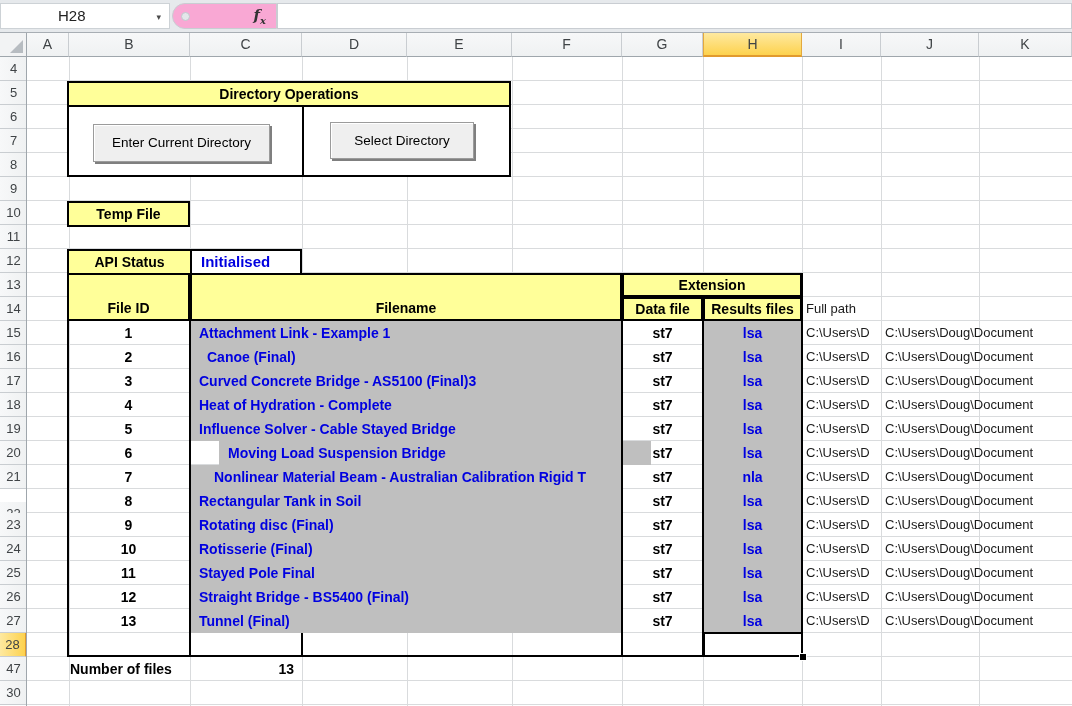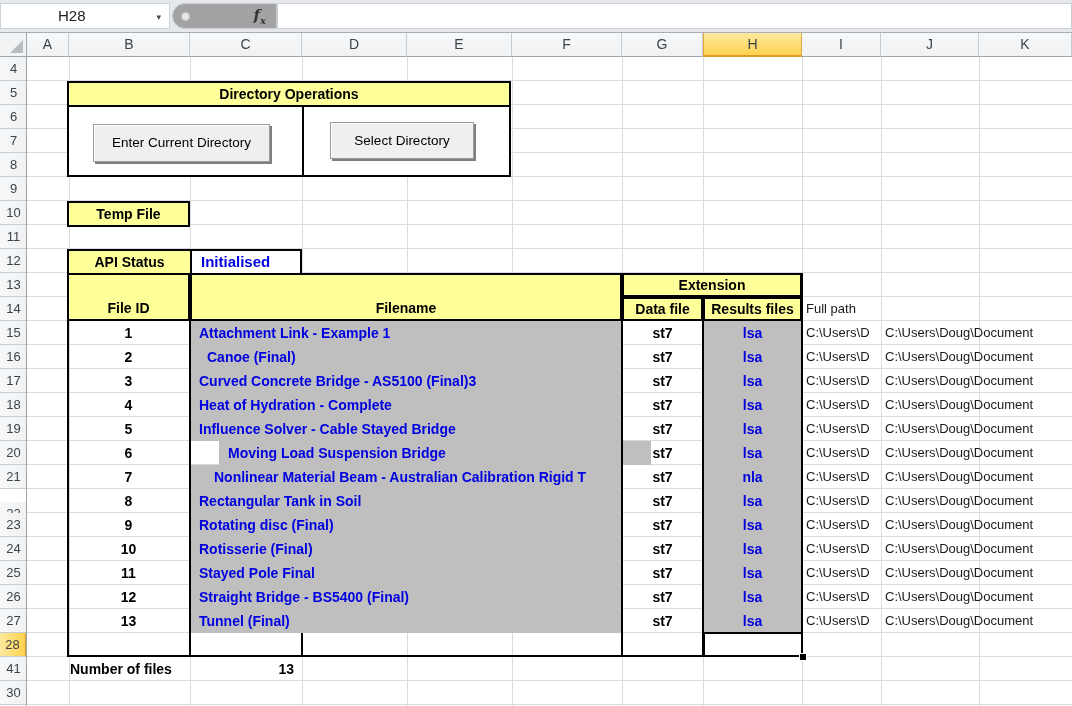--- a/index.html
+++ b/index.html
@@ -2,21 +2,21 @@
 <html><head>
 <meta charset="utf-8">
 <style>
   html,body{margin:0;padding:0;background:#fff;font-family:"Liberation Sans",sans-serif;}
   .app{position:relative;width:1072px;height:706px;overflow:hidden;background:#fff;}
 
   
   .chrome{position:absolute;left:0;top:0;width:1072px;height:33px;background:#E6E9EC;border-bottom:1px solid #A8AEB4;box-sizing:border-box;}
   .name-box{position:absolute;left:0;top:3px;width:170px;height:26px;background:#fff;border:1px solid #CDD2D6;box-sizing:border-box;font-size:15px;color:#222;line-height:24px;padding-left:57px;}
   .nb-arrow{position:absolute;right:8px;top:1px;font-size:9px;color:#4A4A4A;line-height:24px;}
-  .fx-pill{position:absolute;left:172px;top:3px;width:105px;height:26px;background:#a3a3a3;border:1px solid #C9CDD2;border-radius:13px 0 0 13px;box-sizing:border-box;text-align:right;}
+  .fx-pill{position:absolute;left:172px;top:3px;width:105px;height:26px;background:#f9a8d4;border:1px solid #C9CDD2;border-radius:13px 0 0 13px;box-sizing:border-box;text-align:right;}
   .pill-dot{position:absolute;left:8px;top:8px;width:9px;height:9px;border-radius:50%;background:#E3E7EA;border:1px solid #C2C7CC;box-sizing:border-box;}
   .fx{position:absolute;right:10px;top:2px;font-family:"DejaVu Serif",serif;font-style:italic;font-weight:bold;font-size:15px;color:#333;}
   .fx sub{font-size:10px;}
   .formula-input{position:absolute;left:277px;top:3px;width:795px;height:26px;background:#fff;border:1px solid #C9CDD2;box-sizing:border-box;}
 
   
   .corner{position:absolute;left:0;top:33px;width:27px;height:24px;background:#F2F3F4;border-right:1px solid #9FA6AC;border-bottom:1px solid #9FA6AC;box-sizing:border-box;}
   .corner-tri{position:absolute;right:3px;bottom:3px;width:0;height:0;border-left:13px solid transparent;border-bottom:13px solid #B7BCC1;}
   .col-headers{position:absolute;left:27px;top:33px;width:1045px;height:24px;overflow:hidden;}
   .colh{position:absolute;top:0;height:24px;background:linear-gradient(#F7F8F9,#EFF1F2);border-right:1px solid #C9CDD1;border-bottom:1px solid #9FA6AC;box-sizing:border-box;color:#3F4346;font-size:14px;text-align:center;line-height:23px;}
@@ -103,21 +103,21 @@
       <div class="rowh" style="top: 360px;">19</div>
       <div class="rowh" style="top: 384px;">20</div>
       <div class="rowh" style="top: 408px;">21</div>
       <div class="rowh" style="top: 445px;">22</div>
       <div class="rowh" style="top: 456px;">23</div>
       <div class="rowh" style="top: 480px;">24</div>
       <div class="rowh" style="top: 504px;">25</div>
       <div class="rowh" style="top: 528px;">26</div>
       <div class="rowh" style="top: 552px;">27</div>
       <div class="rowh sel" style="top: 576px;">28</div>
-      <div class="rowh" style="top: 600px;">41</div>
+      <div class="rowh" style="top: 600px;">47</div>
       <div class="rowh" style="top: 624px;">30</div>
     </div>
 
   <div class="grid" id="grid">
     <div id="vlines">
         <div class="vline" style="left: 42px;"></div>
         <div class="vline" style="left: 163px;"></div>
         <div class="vline" style="left: 275px;"></div>
         <div class="vline" style="left: 380px;"></div>
         <div class="vline" style="left: 485px;"></div>

